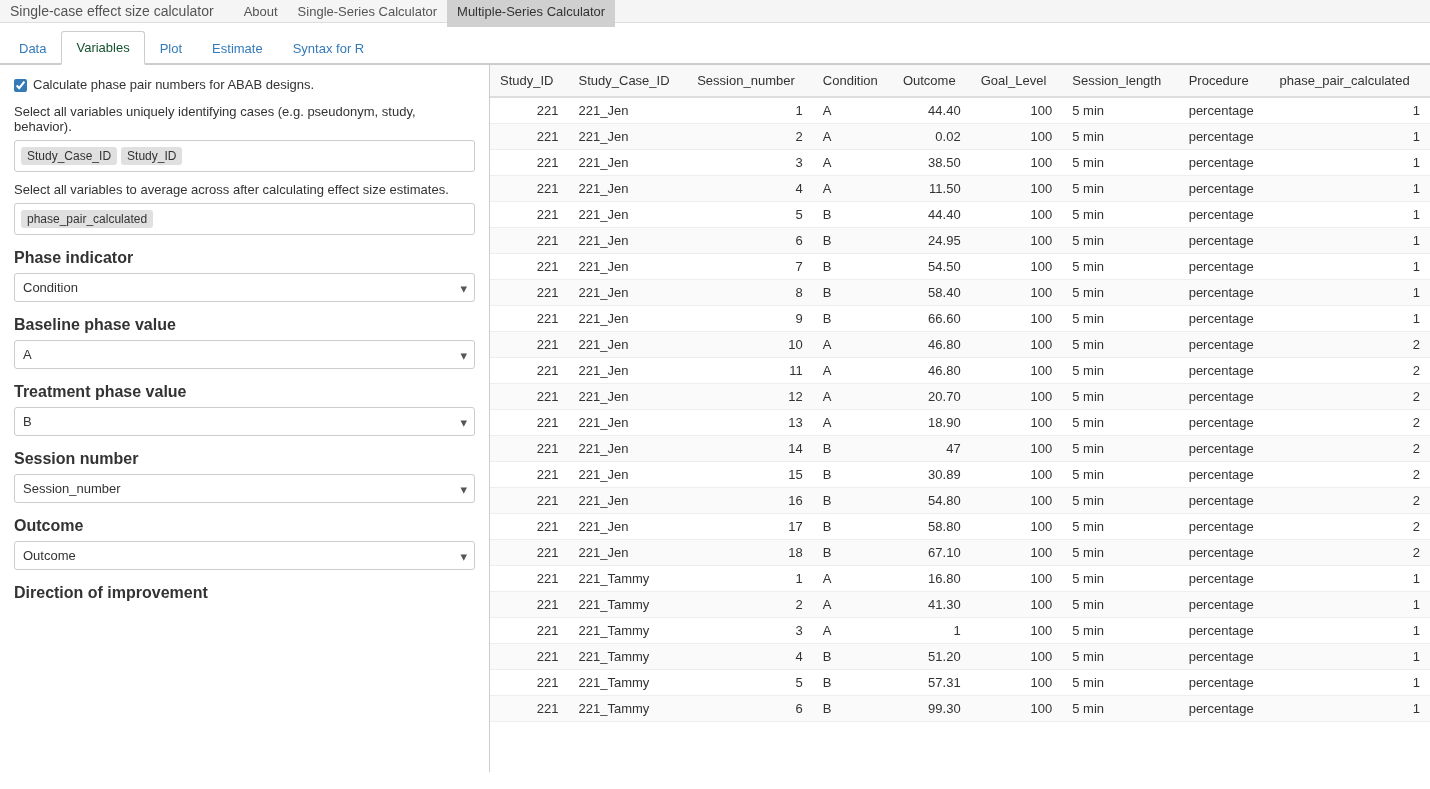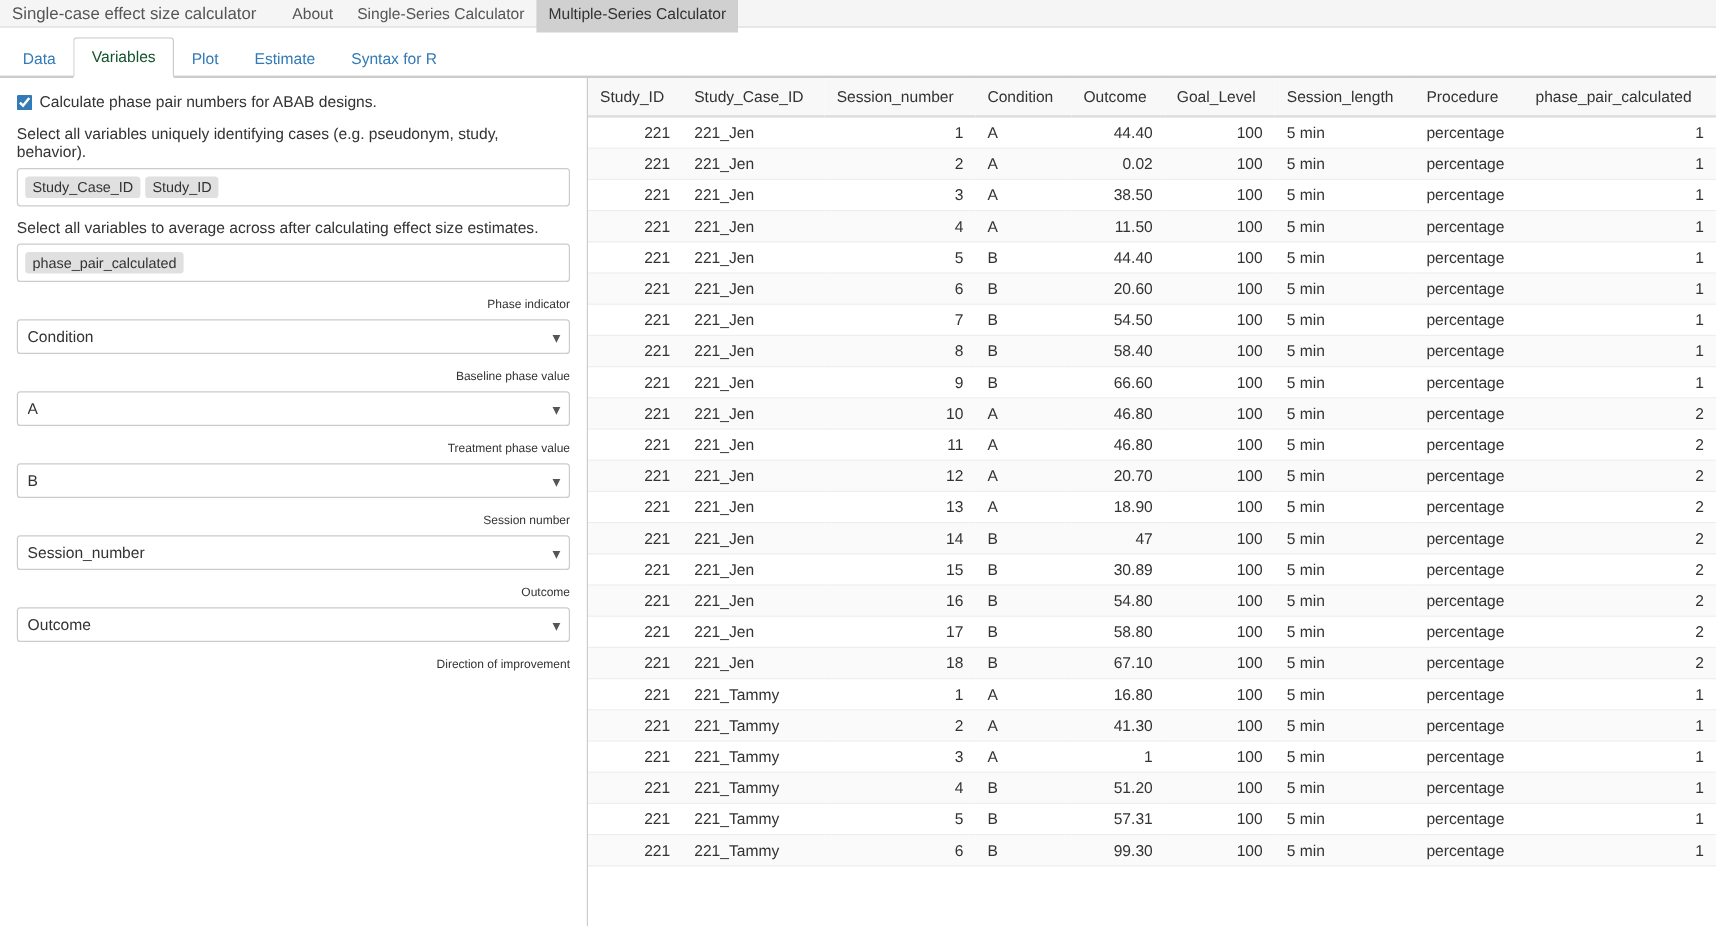--- a/index.html
+++ b/index.html
@@ -106,25 +106,24 @@
     }
     .tag {
       background: #e0e0e0;
       border-radius: 3px;
       padding: 2px 6px;
       font-size: 12px;
       display: inline-block;
     }
 
     .section-title {
-      font-size: 10px;
-      font-weight: normal;
+      font-size: 16px;
+      font-weight: bold;
       margin-top: 14px;
       margin-bottom: 6px;
-      text-align: right;
     }
 
     .select-wrapper {
       position: relative;
       width: 100%;
       margin-bottom: 10px;
     }
     .select-wrapper select {
       width: 100%;
       appearance: none;
@@ -331,21 +330,21 @@
             <td>100</td>
             <td>5 min</td>
             <td>percentage</td>
             <td>1</td>
           </tr>
           <tr>
             <td>221</td>
             <td>221_Jen</td>
             <td>6</td>
             <td>B</td>
-            <td>20.60</td>
+            <td>24.95</td>
             <td>100</td>
             <td>5 min</td>
             <td>percentage</td>
             <td>1</td>
           </tr>
           <tr>
             <td>221</td>
             <td>221_Jen</td>
             <td>7</td>
             <td>B</td>

